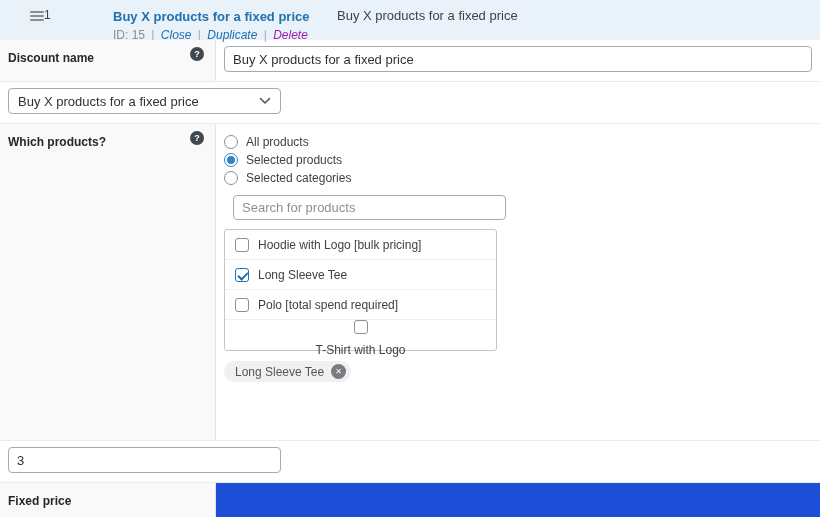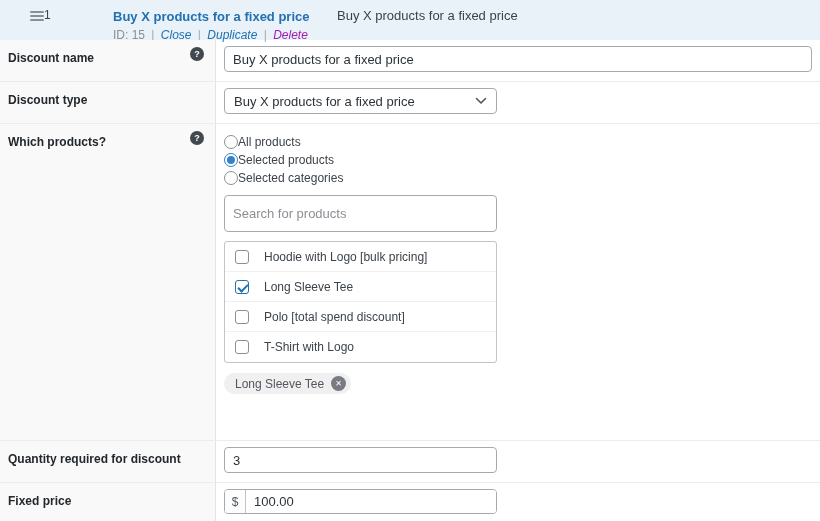--- a/index.html
+++ b/index.html
@@ -47,21 +47,21 @@
   }
 
   
   .form-row {
     display: flex;
     border-bottom: 1px solid #ececec;
     background: #1d4ed8;
   }
   .h42 { height: 42px; }
   .h317 { height: 317px; }
-  .h38 { height: 38px; border-bottom: none; }
+  .h38 { height: 38px; border-bottom: none; flex-direction: column; }
   .cell-left {
     width: 216px; min-width: 216px;
     background: #f9f9f9;
     border-right: 1px solid #e2e4e7;
     padding: 8px;
     position: relative;
   }
   .label { font-size: 12px; font-weight: bold; color: #23282d; }
   .help {
     position: absolute; right: 11px; top: 7px;
@@ -92,52 +92,52 @@
     width: 273px; height: 26px;
     border: 1px solid #a7aaad; border-radius: 4px;
     display: flex; align-items: center; justify-content: space-between;
     padding: 0 9px; font-size: 13px; color: #2c3338;
     background: #fff; cursor: pointer;
   }
 
   
   .radio-group { margin-top: 3px; }
   .radio-row {
-    display: flex; align-items: center; 
+    display: flex; align-items: center; gap: 8px;
     height: 18px; cursor: pointer;
   }
   .radio {
     width: 14px; height: 14px;
     border: 1px solid #8c8f94; border-radius: 50%;
     background: #fff; flex: none;
   }
   .radio.selected { border-color: #3582c4; }
   .radio.selected::after {
     content: ""; display: block;
     width: 8px; height: 8px; margin: 2px;
     border-radius: 50%; background: #3582c4;
   }
   .radio-label { font-size: 12px; color: #3c434a; }
 
-  .search-input { margin-top: 8px; height: 37px; }
+  .search-input { margin-top: 8px; height: 25px; margin-left: 9px; }
   .search-input::placeholder { color: #8c8f94; }
 
   
   .product-list {
     margin-top: 9px; width: 273px;
     border: 1px solid #c3c4c7; border-radius: 3px;
     background: #fff;
   }
   .product-row {
-    display: flex; align-items: center; gap: 15px;
+    display: flex; align-items: center; gap: 9px;
     height: 30px; padding: 0 10px;
     border-bottom: 1px solid #f0f0f1;
     cursor: pointer;
   }
-  .product-row:last-child { border-bottom: none; }
+  .product-row:last-child { border-bottom: none; flex-direction: column; }
   .checkbox {
     width: 14px; height: 14px;
     border: 1px solid #8c8f94; border-radius: 3px;
     background: #fff; position: relative; flex: none;
   }
   .checkbox.checked { border-color: #2271b1; }
   .checkbox.checked::after {
     content: ""; position: absolute;
     left: 4px; top: 1px; width: 4px; height: 8px;
     border: solid #2271b1; border-width: 0 2px 2px 0;
@@ -213,23 +213,20 @@
       <span class="help">
           <span>?</span>
         </span>
     </div>
     <div class="cell-right">
       <input class="text-input wide" type="text" value="Buy X products for a fixed price" style="">
     </div>
   </div>
 
   <div class="form-row h42">
-    <div class="cell-left">
-      <span class="label">Discount type</span>
-    </div>
     <div class="cell-right">
       <div class="select">
         <span>Buy X products for a fixed price</span>
         <svg width="12" height="8" viewBox="0 0 12 8">
             <polyline points="1.5,1.5 6,6 10.5,1.5" fill="none" stroke="#50575e" stroke-width="1.6" stroke-linecap="round" stroke-linejoin="round"></polyline>
           </svg>
       </div>
     </div>
   </div>
 
@@ -263,42 +260,39 @@
         <div class="product-row">
           <span class="checkbox"></span>
           <span class="product-label">Hoodie with Logo [bulk pricing]</span>
         </div>
         <div class="product-row">
           <span class="checkbox checked"></span>
           <span class="product-label">Long Sleeve Tee</span>
         </div>
         <div class="product-row">
           <span class="checkbox"></span>
-          <span class="product-label">Polo [total spend discount]</span>
+          <span class="product-label">Polo [total spend required]</span>
         </div>
         <div class="product-row">
           <span class="checkbox"></span>
           <span class="product-label">T-Shirt with Logo</span>
         </div>
       </div>
 
       <span class="tag">
         <span>Long Sleeve Tee</span>
         <span class="tag-remove">
             <span>✕</span>
           </span>
       </span>
 
     </div>
   </div>
 
   <div class="form-row h42">
-    <div class="cell-left">
-      <span class="label">Quantity required for discount</span>
-    </div>
     <div class="cell-right">
       <input class="text-input narrow" type="text" value="3" style="">
     </div>
   </div>
 
   <div class="form-row h38">
     <div class="cell-left">
       <span class="label">Fixed price</span>
     </div>
     <div class="cell-right">

